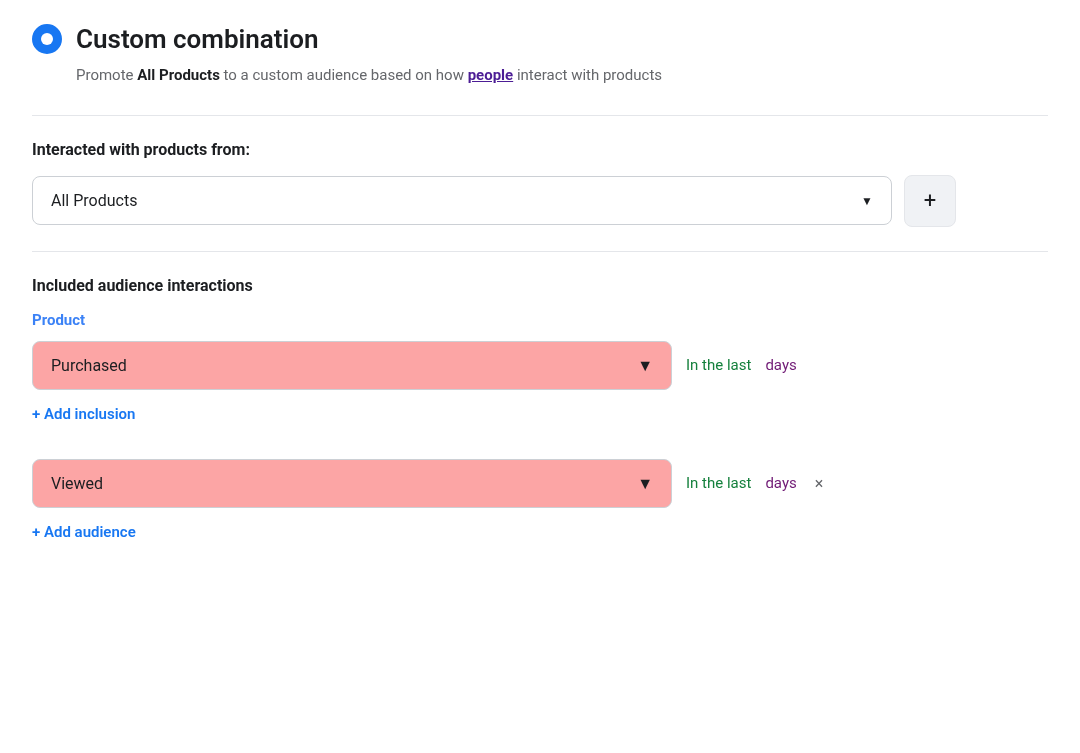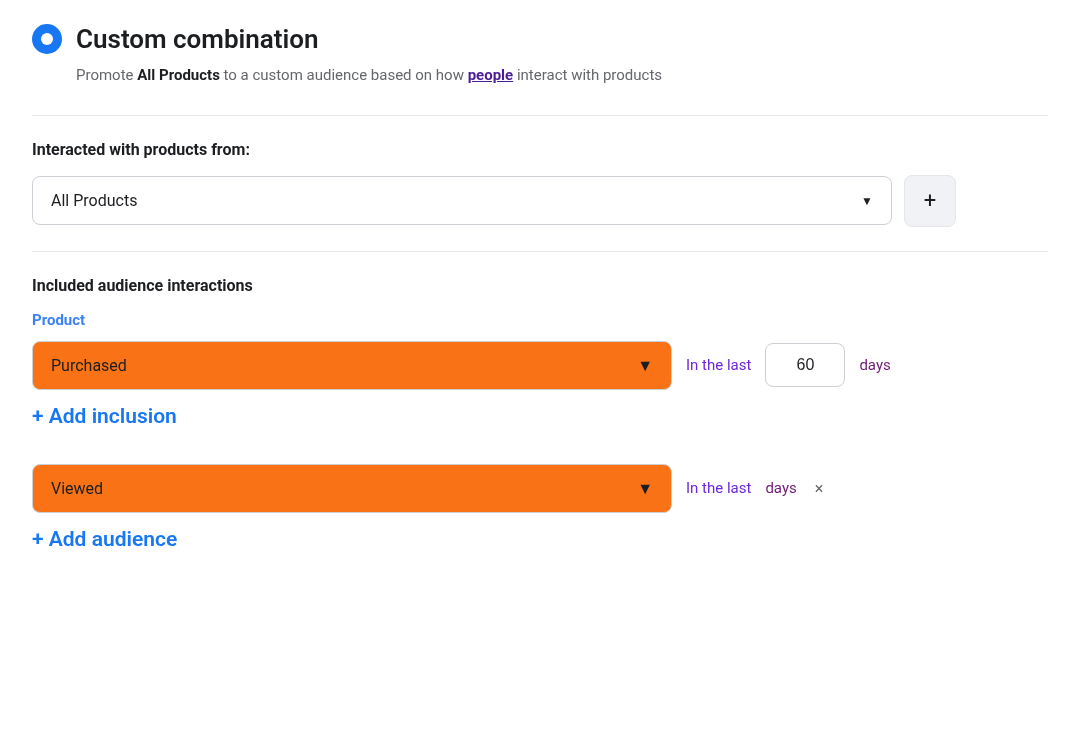--- a/index.html
+++ b/index.html
@@ -142,51 +142,51 @@
     }
 
     .interaction-select {
       flex: 0 0 640px;
       display: flex;
       align-items: center;
       justify-content: space-between;
       border: 1.5px solid #ccd0d5;
       border-radius: 8px;
       padding: 14px 18px;
-      background: #f97316;
+      background: #fca5a5;
       cursor: pointer;
       font-size: 16px;
       color: #1c1e21;
       gap: 24px;
     }
 
     .in-the-last-label {
       font-size: 15px;
-      color: #6d28d9;
+      color: #15803d;
       white-space: nowrap;
     }
 
     .days-input {
       width: 80px;
       border: 1.5px solid #ccd0d5;
       border-radius: 8px;
       padding: 12px 14px;
       font-size: 16px;
       color: #1c1e21;
       text-align: center;
       outline: none;
     }
 
     .days-label {
       font-size: 15px;
       color: #701a75;
     }
 
     .add-link {
-      font-size: 21px;
+      font-size: 15px;
       font-weight: 600;
       color: #1877f2;
       cursor: pointer;
       margin-bottom: 28px;
       display: inline-block;
       text-align: right;
     }
 
     .but-not-section {
       margin-top: 8px;
@@ -239,21 +239,20 @@
 <div class="section-label">Included audience interactions</div>
 
 <div class="sub-section-label">Product</div>
 
 <div class="interaction-row">
   <div class="interaction-select">
     <span>Purchased</span>
     <span class="chevron">▼</span>
   </div>
   <span class="in-the-last-label">In the last</span>
-  <input class="days-input" type="text" value="60" style="">
   <span class="days-label">days</span>
 </div>
 
 <span class="add-link">+ Add inclusion</span>
 
 
 <div class="but-not-section">
 
   <div class="interaction-row">
     <div class="interaction-select">

